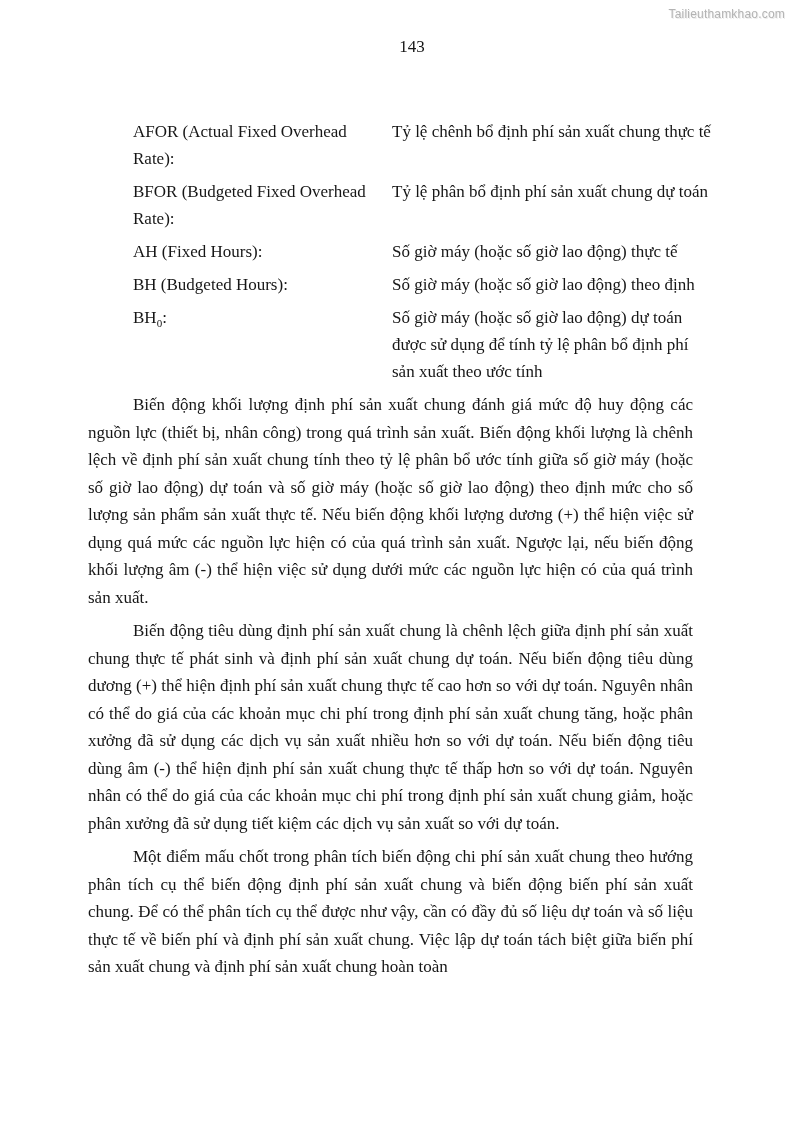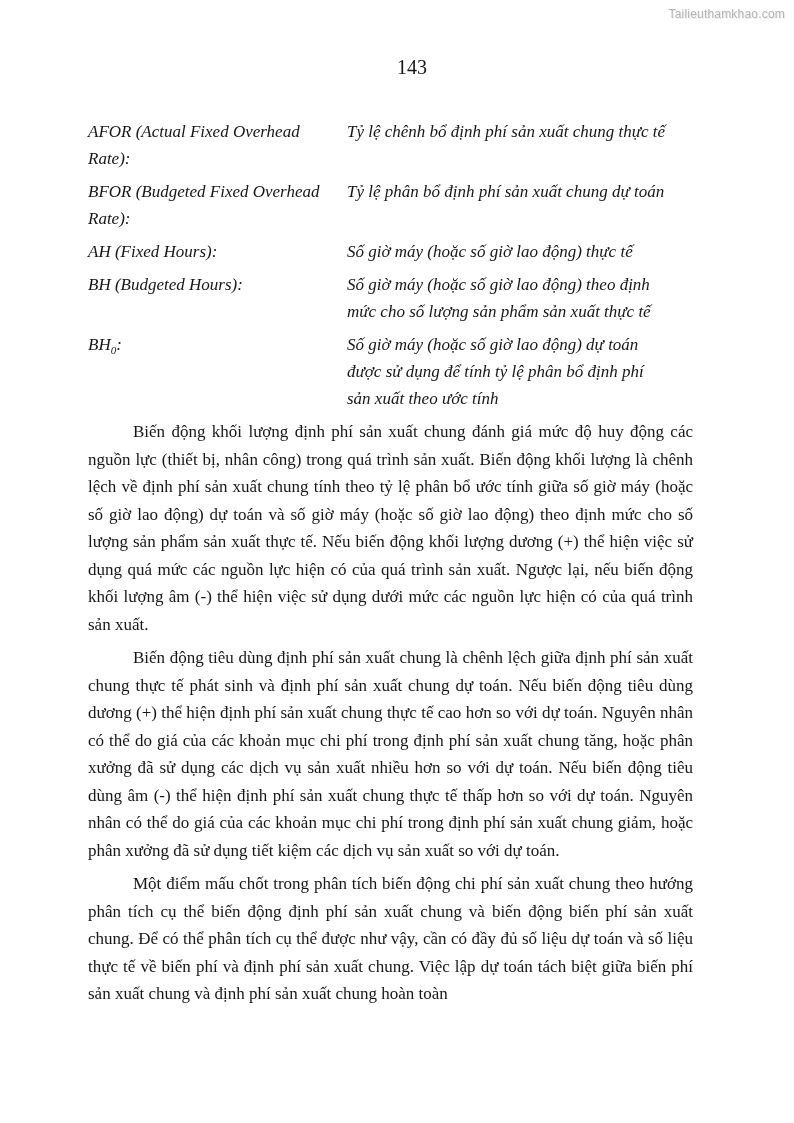--- a/index.html
+++ b/index.html
@@ -21,36 +21,36 @@
     top: 7px;
     right: 9px;
     font-family: "Liberation Sans", sans-serif;
     font-size: 12px;
     color: #b3b3b3;
     text-shadow: 1px 1px 0 #ececec;
     letter-spacing: 0.2px;
   }
   .page-number {
     position: absolute;
-    top: 56px;
+    top: 37px;
     left: 0;
     width: 100%;
     text-align: center;
     text-indent: 30px;
-    font-size: 20px;
+    font-size: 17px;
   }
   .content {
     position: absolute;
     top: 118px;
     left: 88px;
     width: 620px;
     font-size: 17px;
   }
   .def-list {
-    font-style: italic;
+    margin-left: 45px;
   }
   .def-row {
     display: grid;
     grid-template-columns: 259px 1fr;
     line-height: 27px;
     margin-bottom: 6px;
   }
   .def-term div, .def-desc div {
     white-space: nowrap;
   }
@@ -106,21 +106,20 @@
           <div>Số giờ máy (hoặc số giờ lao động) thực tế</div>
         </div>
       </div>
 
       <div class="def-row">
         <div class="def-term">
           <div>BH (Budgeted Hours):</div>
         </div>
         <div class="def-desc">
           <div>Số giờ máy (hoặc số giờ lao động) theo định</div>
-          <div>mức cho số lượng sản phẩm sản xuất thực tế</div>
         </div>
       </div>
 
       <div class="def-row">
         <div class="def-term">
           <div><span>BH</span><sub>0</sub><span>:</span></div>
         </div>
         <div class="def-desc">
           <div>Số giờ máy (hoặc số giờ lao động) dự toán</div>
           <div>được sử dụng để tính tỷ lệ phân bổ định phí</div>

